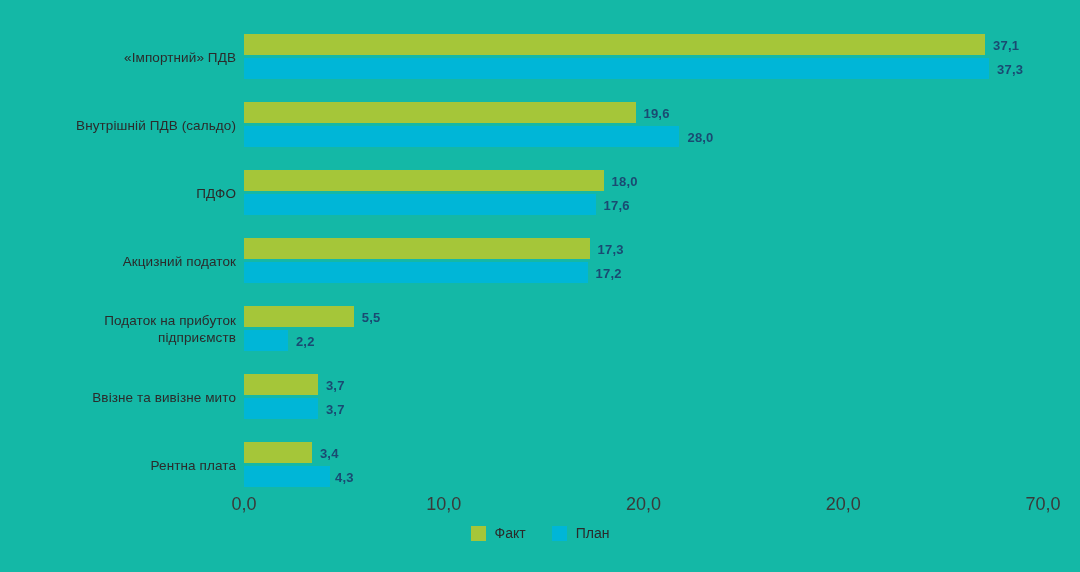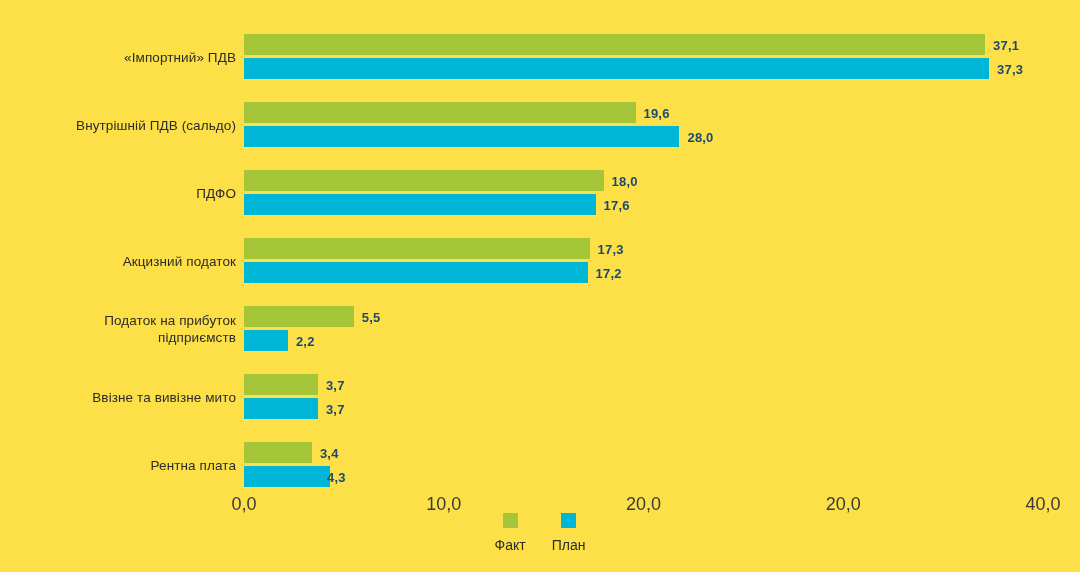--- a/index.html
+++ b/index.html
@@ -12,21 +12,21 @@
     width: 1080px;
     height: 572px;
     font-family: "Liberation Sans", sans-serif;
     overflow: hidden;
   }
 
   #chart-root {
     position: relative;
     width: 1080px;
     height: 572px;
-    background: #fde047;
+    background: #14b8a6;
   }
 
   
 
   .plot-area {
     position: absolute;
     left: 0;
     top: 0;
     width: 1080px;
     height: 466px;
@@ -116,21 +116,20 @@
     height: 30px;
     display: flex;
     justify-content: center;
     align-items: center;
     gap: 26px;
   }
   .legend-item {
     display: flex;
     align-items: center;
     gap: 9px;
-    flex-direction: column;
   }
   .legend-swatch {
     width: 15px;
     height: 15px;
     display: block;
   }
   .legend-label {
     font-size: 14px;
     color: #2b2b2b;
     white-space: nowrap;
@@ -223,32 +222,32 @@
       </div>
       <div class="cat-group" style="top: 441px;">
         <div class="cat-label">Рентна плата</div>
         <div class="bars">
           <div class="bar-row fact">
             <div class="bar fact" style="width: 67.915px; background: rgb(165, 198, 57);"></div>
             <span class="bar-value" style="left: 75.915px; color: rgb(26, 74, 114);">3,4</span>
           </div>
           <div class="bar-row plan">
             <div class="bar plan" style="width: 85.8925px; background: rgb(0, 182, 215);"></div>
-            <span class="bar-value" style="left: 83px; color: rgb(26, 74, 114);">4,3</span>
+            <span class="bar-value" style="left: 91px; color: rgb(26, 74, 114);">4,3</span>
           </div>
         </div>
       </div>
     </div>
 
   <div class="x-axis" id="x-axis">
       <span class="x-tick" style="left: 244px; color: rgb(58, 58, 58);">0,0</span>
       <span class="x-tick" style="left: 443.75px; color: rgb(58, 58, 58);">10,0</span>
       <span class="x-tick" style="left: 643.5px; color: rgb(58, 58, 58);">20,0</span>
       <span class="x-tick" style="left: 843.25px; color: rgb(58, 58, 58);">20,0</span>
-      <span class="x-tick" style="left: 1043px; color: rgb(58, 58, 58);">40,0</span>
+      <span class="x-tick" style="left: 1043px; color: rgb(58, 58, 58);">70,0</span>
     </div>
 
   <div class="legend" id="legend">
       <div class="legend-item">
         <span class="legend-swatch" style="background: rgb(165, 198, 57);"></span>
         <span class="legend-label">Факт</span>
       </div>
       <div class="legend-item">
         <span class="legend-swatch" style="background: rgb(0, 182, 215);"></span>
         <span class="legend-label">План</span>

